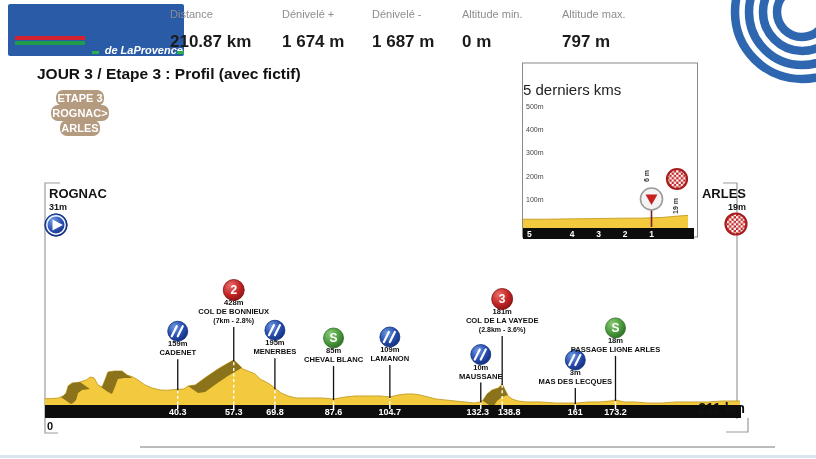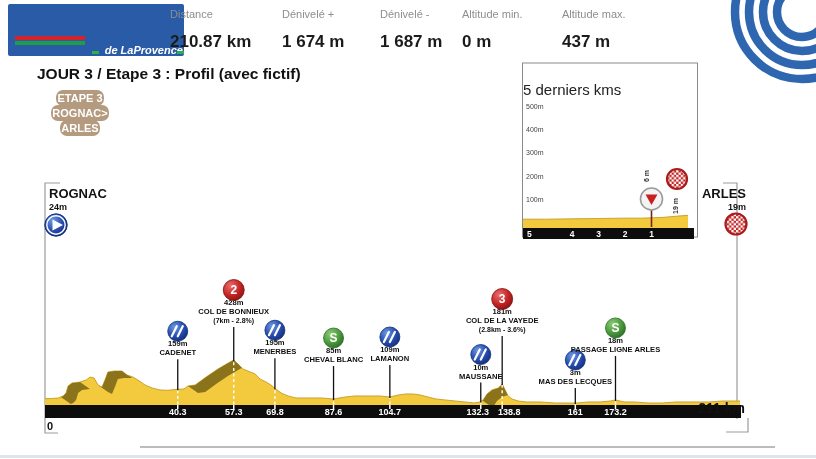--- a/index.html
+++ b/index.html
@@ -15,21 +15,21 @@
   .stripe1{left:7px;top:32px;width:70px;height:4px;background:#d6222e}
   .stripe2{left:7px;top:37px;width:70px;height:4px;background:#219a4a}
   .tour{left:82px;top:3px;color:#fff;font-size:29px;font-weight:800;letter-spacing:1px}
   .sub{left:82px;top:40px;width:96px;text-align:right;color:#fff;font-size:11px;
        font-weight:700;font-style:italic}
   .gdash{width:7px;height:3px;background:#2fae4e;top:47px}
   
   .stat{top:8px}
   .stat .lb{font-size:11px;color:#8e8e8e}
   .stat .vl{font-size:17px;font-weight:600;color:#1b1b1b;margin-top:12px}
-  .s0{left:170px}.s1{left:282px}.s2{left:380px}.s3{left:462px}.s4{left:562px}
+  .s0{left:170px}.s1{left:282px}.s2{left:372px}.s3{left:462px}.s4{left:562px}
   
   .pagetitle{left:37px;top:65px;font-size:15.5px;font-weight:700;color:#111}
   .badge{left:40px;top:91px;width:80px}
   .badge span{display:block;margin:-1px auto 0;width:fit-content;background:#b49a7e;
               color:#fff;font-size:11px;font-weight:700;text-align:center;
               padding:1px 1px;border-radius:7px;line-height:14px}
   
   .bl{color:#111;font-weight:700}
   .rognac{left:49px;top:186px;font-size:13px}
   .rognacalt{left:49px;top:202px;font-size:9px}
@@ -68,21 +68,21 @@
 <div class="abs stat s2">
   <div class="lb">Dénivelé -</div>
   <div class="vl">1 687 m</div>
 </div>
 <div class="abs stat s3">
   <div class="lb">Altitude min.</div>
   <div class="vl">0 m</div>
 </div>
 <div class="abs stat s4">
   <div class="lb">Altitude max.</div>
-  <div class="vl">437 m</div>
+  <div class="vl">797 m</div>
 </div>
 
 <div class="abs pagetitle">JOUR 3 / Etape 3 : Profil (avec fictif)</div>
 
 <div class="abs badge">
   <span>ETAPE 3</span>
   <span>ROGNAC&gt;</span>
   <span>ARLES</span>
 </div>
 
@@ -296,21 +296,21 @@
   <g id="gInsetLabels">
       <text x="527" y="237.3" font-size="8.5" fill="#fff" font-weight="700" text-anchor="start">5</text>
       <text x="572" y="237.3" font-size="8.5" fill="#fff" font-weight="700" text-anchor="middle">4</text>
       <text x="598.5" y="237.3" font-size="8.5" fill="#fff" font-weight="700" text-anchor="middle">3</text>
       <text x="625" y="237.3" font-size="8.5" fill="#fff" font-weight="700" text-anchor="middle">2</text>
       <text x="651.5" y="237.3" font-size="8.5" fill="#fff" font-weight="700" text-anchor="middle">1</text>
     </g>
 </svg>
 
 <div class="abs bl rognac">ROGNAC</div>
-<div class="abs bl rognacalt">24m</div>
+<div class="abs bl rognacalt">31m</div>
 <div class="abs bl arles">ARLES</div>
 <div class="abs bl arlesalt">19m</div>
 <div class="abs bl km0">0</div>
 <div class="abs bl km211">211 km</div>
 
 <div class="abs insettitle">5 derniers kms</div>
 <span class="abs ylab y0">500m</span>
 <span class="abs ylab y1">400m</span>
 <span class="abs ylab y2">300m</span>
 <span class="abs ylab y3">200m</span>

